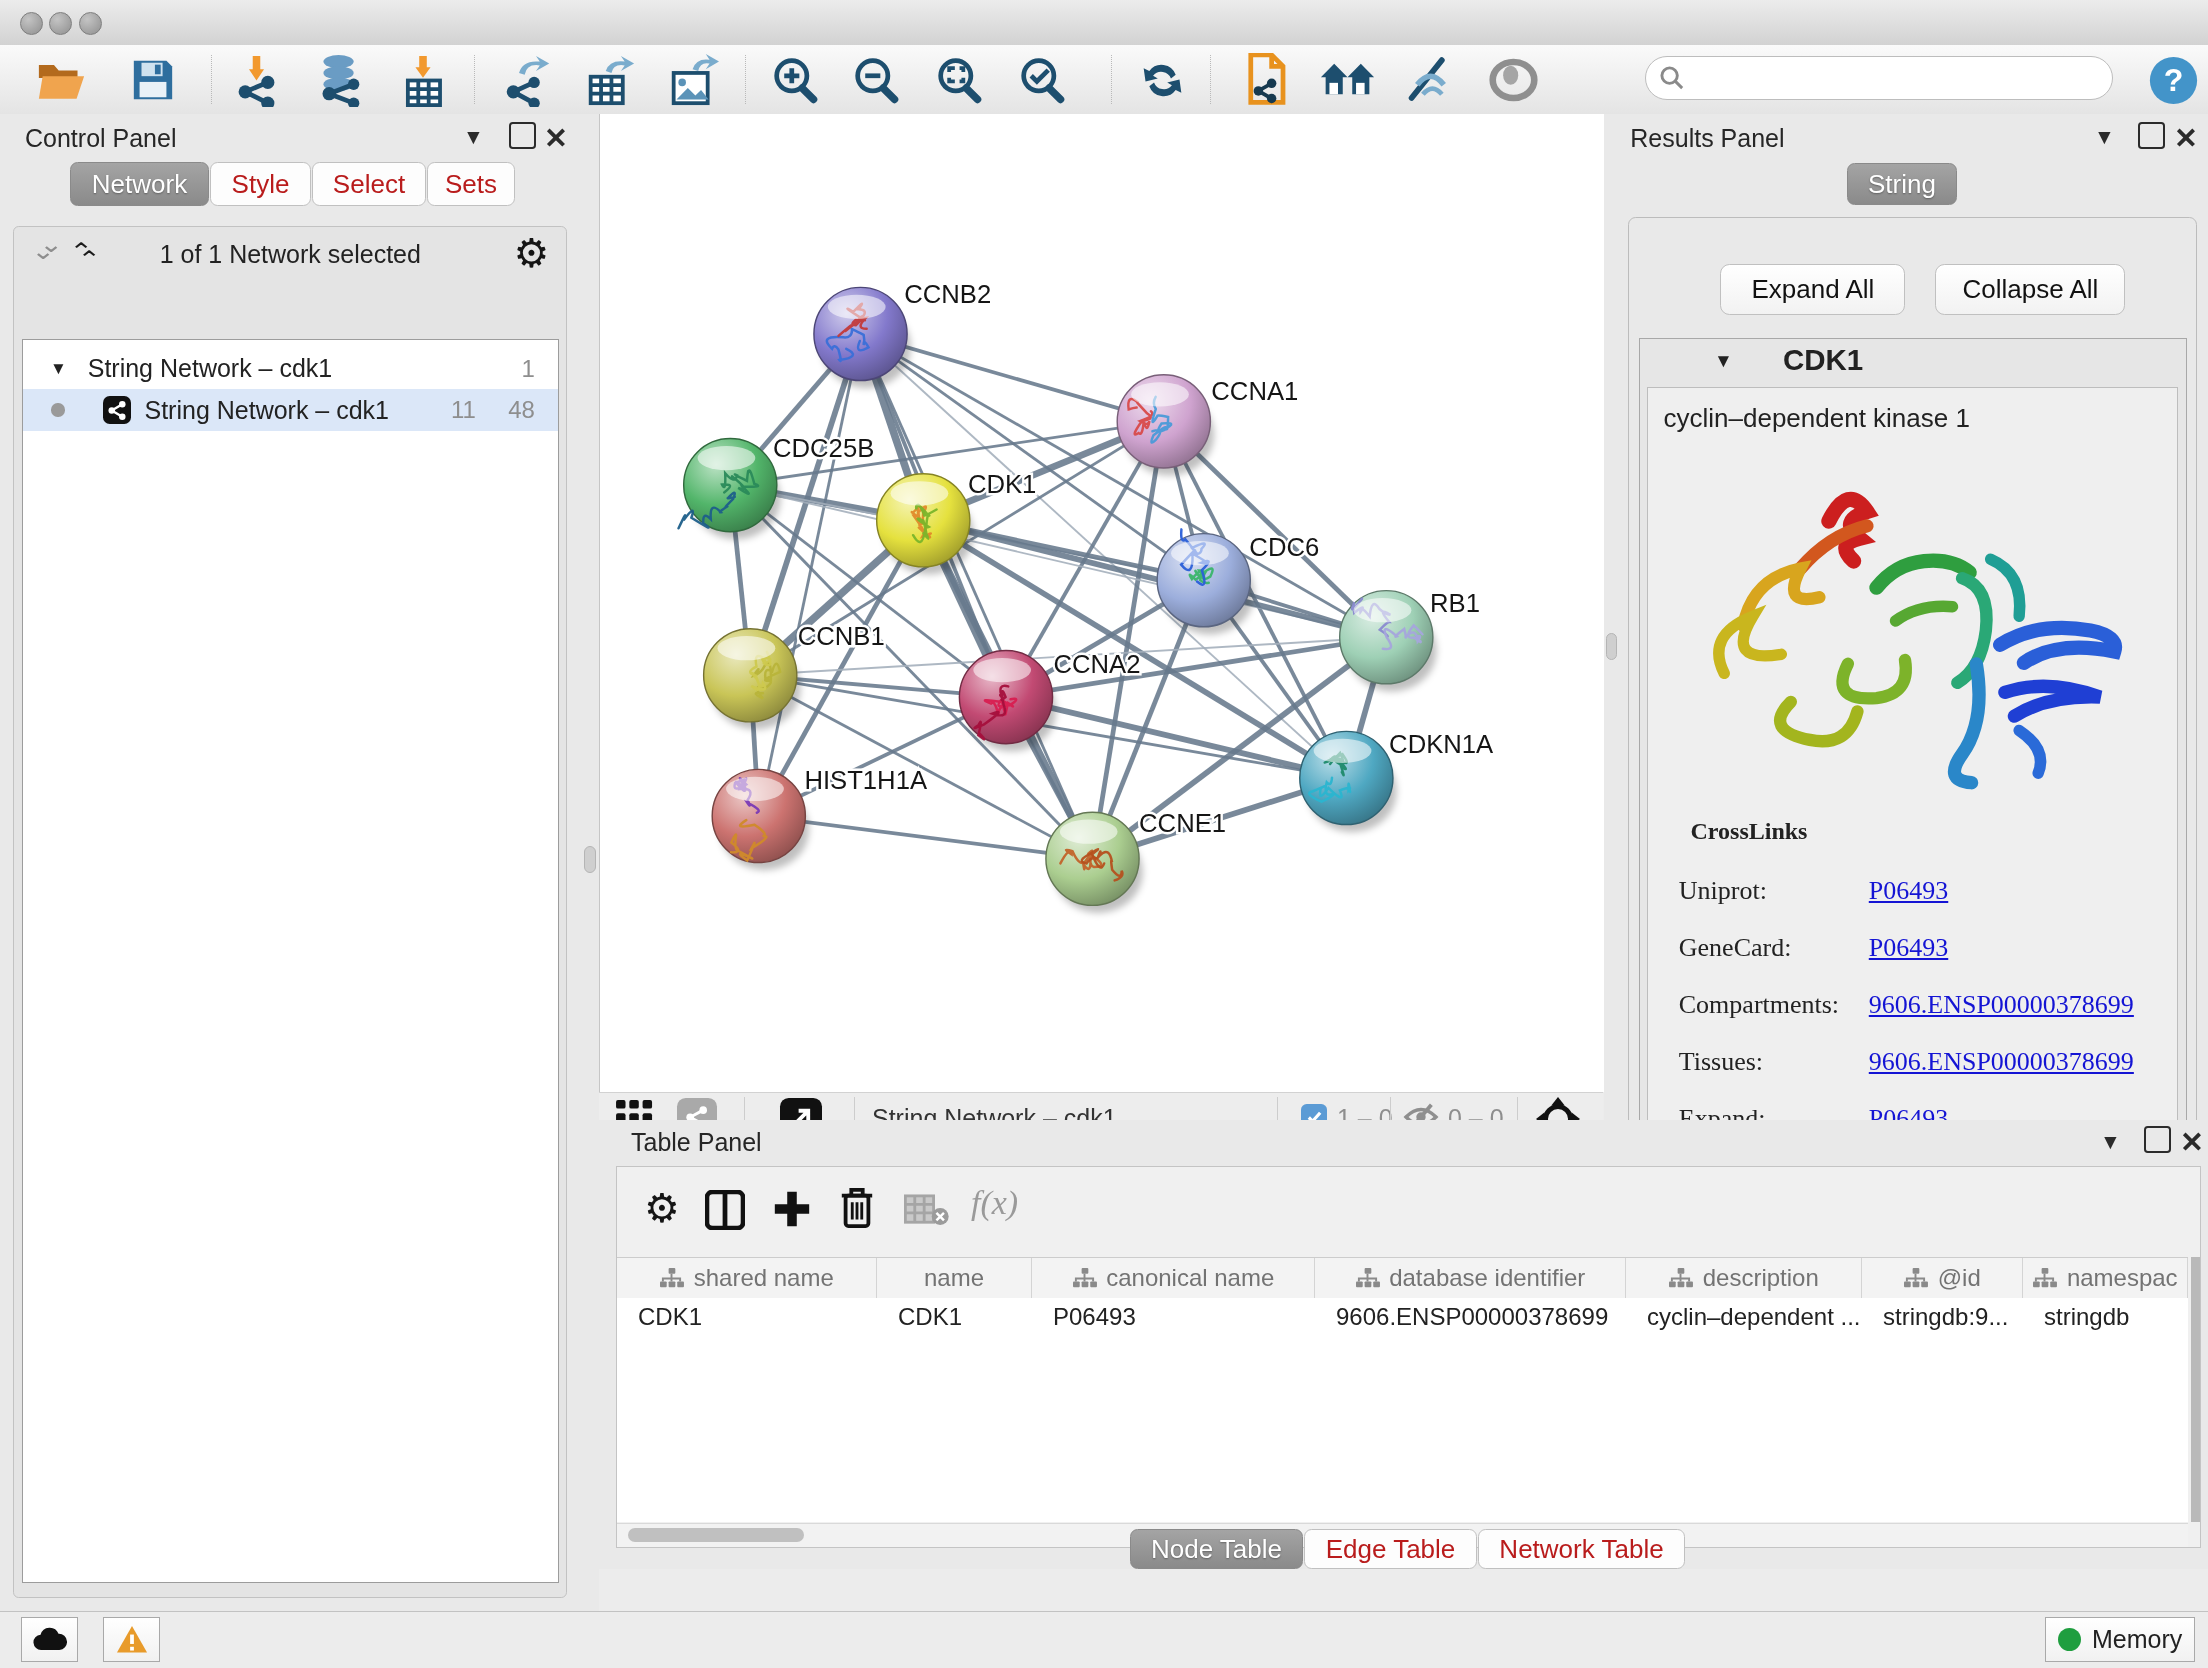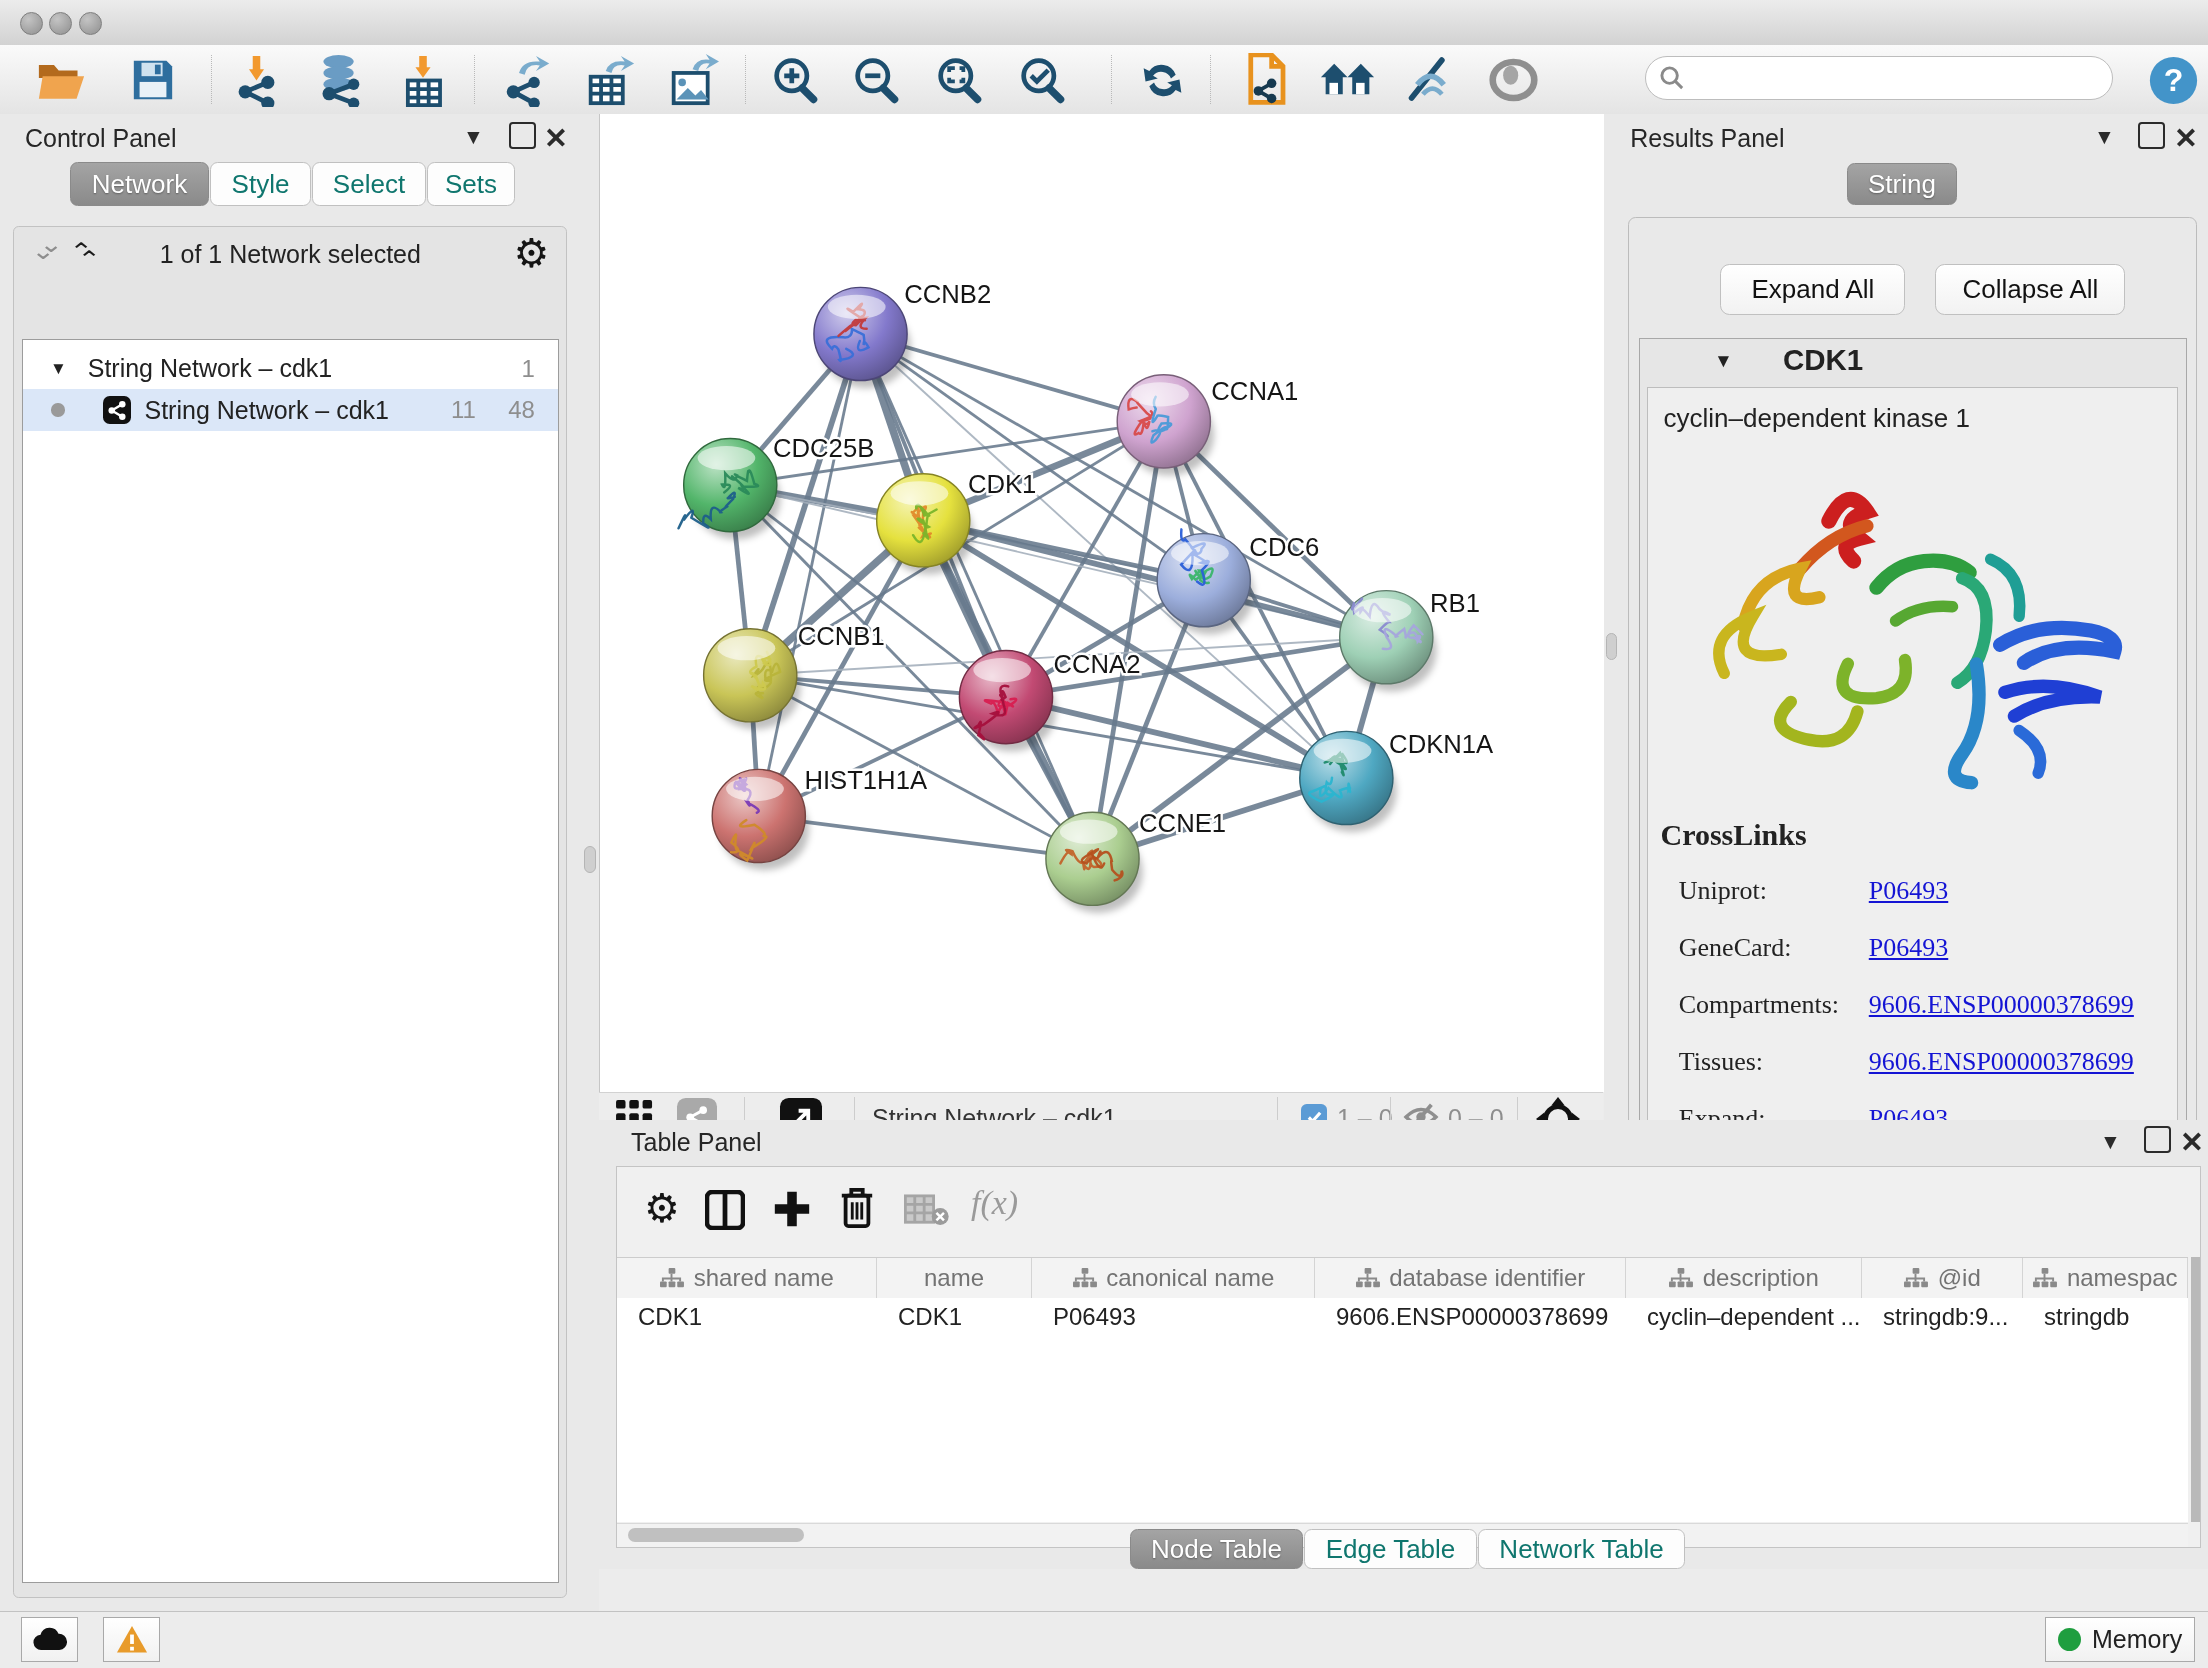--- a/index.html
+++ b/index.html
@@ -17,21 +17,21 @@
     background:linear-gradient(#fafafa,#e4e4e4);border-bottom:1px solid #c2c2c2;}
   .tbtn{position:absolute;top:7.6px;width:57px;height:55px;display:flex;align-items:center;justify-content:center;}
   .tsep{position:absolute;top:9.5px;width:0;height:49px;border-left:1.9px dotted #b9b9b9;}
   #searchbox{position:absolute;left:1645px;top:11.4px;width:468px;height:44px;background:#fff;
     border:1px solid #bdbdbd;border-radius:23px;display:flex;align-items:center;padding-left:13.3px;box-sizing:border-box;}
   #searchbox input{border:none;outline:none;font-size:23px;width:399px;background:transparent;}
   
   .panel-h{font-size:25px;color:#262626;}
   .winbtn{display:inline-block;text-align:center;color:#2b2b2b;cursor:default;}
   .tab{position:absolute;height:44px;background:#fdfdfd;border:1px solid #c0c0c0;border-radius:7.6px;
-    display:flex;align-items:center;justify-content:center;font-size:26px;color:#0f766e;box-sizing:border-box;}
+    display:flex;align-items:center;justify-content:center;font-size:26px;color:#b91c1c;box-sizing:border-box;}
   .tab.sel{background:linear-gradient(#a4a4a4,#8a8a8a);color:#fff;border-color:#8a8a8a;text-shadow:0 1px 1.9px rgba(0,0,0,.35);}
   
   #cpanel{left:0;top:114px;width:580px;height:1497px;background:#e9e9e9;}
   #cp-inner{position:absolute;left:13.3px;top:112px;width:552px;height:1370px;background:#e4e4e4;
     border:1px solid #c2c2c2;border-radius:5.7px;}
   #cp-tree{position:absolute;left:7.6px;top:112px;width:535px;height:1242px;background:#fff;border:1px solid #9c9c9c;}
   .treerow{position:absolute;left:0;width:100%;height:42px;display:flex;align-items:center;}
   .treerow.sel{background:#dbe7f8;}
   .graynum{color:#8e8e8e;}
   .shareicon{display:inline-block;width:28.5px;height:28.5px;background:#111;border-radius:6.7px;position:relative;}
@@ -606,21 +606,21 @@
               <path d="M220 185 q25 -18 60 -15" stroke="#57a832" stroke-width="12"></path>
               <path d="M290 140 q30 10 25 55 q-5 40 -30 55" stroke="#2aa876" stroke-width="13"></path>
               <path d="M320 120 q35 15 30 60" stroke="#1f9e95" stroke-width="12"></path>
               <path d="M305 230 q10 60 -15 95 q-20 28 10 30" stroke="#2a87c9" stroke-width="14"></path>
               <path d="M330 210 q40 -25 95 -15 q30 6 25 22 q-60 -12 -95 12" stroke="#2a5fd8" stroke-width="15"></path>
               <path d="M335 260 q45 -15 100 5 q-55 -2 -90 20" stroke="#1f3fd4" stroke-width="14"></path>
               <path d="M350 300 q30 20 20 45" stroke="#2a6ad8" stroke-width="12"></path>
             </g>
           </svg>
 
-          <span class="abs serif" style="left:12px;top:430px;font-size:30px;font-weight:bold">CrossLinks</span>
+          <span class="abs serif" style="left:42px;top:430px;font-size:24px;font-weight:bold">CrossLinks</span>
           <div class="abs" style="left:13.3px;top:476px;width:504px">
 
           <div class="xrow serif">
               <span class="xl">Uniprot:</span>
               <a class="xv xlink">P06493</a>
             </div>
               <div class="xrow serif">
               <span class="xl">GeneCard:</span>
               <a class="xv xlink">P06493</a>
             </div>

